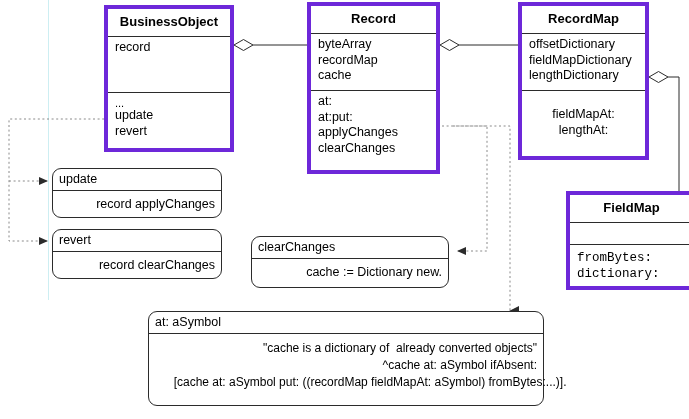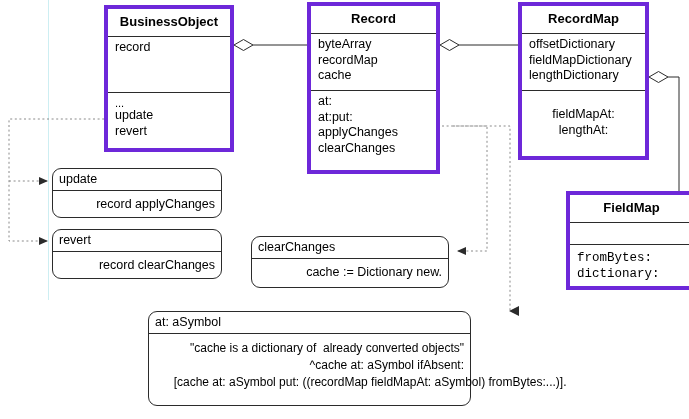--- a/index.html
+++ b/index.html
@@ -124,21 +124,21 @@
     <div class="divider"></div>
     <div class="body">record clearChanges</div>
   </div>
 
   <div class="note" style="left:251px;top:236px;width:198px;height:52px;">
     <div class="hdr">clearChanges</div>
     <div class="divider"></div>
     <div class="body">cache := Dictionary new.</div>
   </div>
 
-  <div class="note" style="left:148px;top:311px;width:323px;height:95px;">
+  <div class="note" style="left:148px;top:311px;width:396px;height:95px;">
     <div class="hdr">at: aSymbol</div>
     <div class="divider"></div>
     <div class="body code">"cache is a dictionary of  already converted objects"
 ^cache at: aSymbol ifAbsent:
   [cache at: aSymbol put: ((recordMap fieldMapAt: aSymbol) fromBytes:...)].</div>
   </div>
 
 </div>
 
 </body></html>

